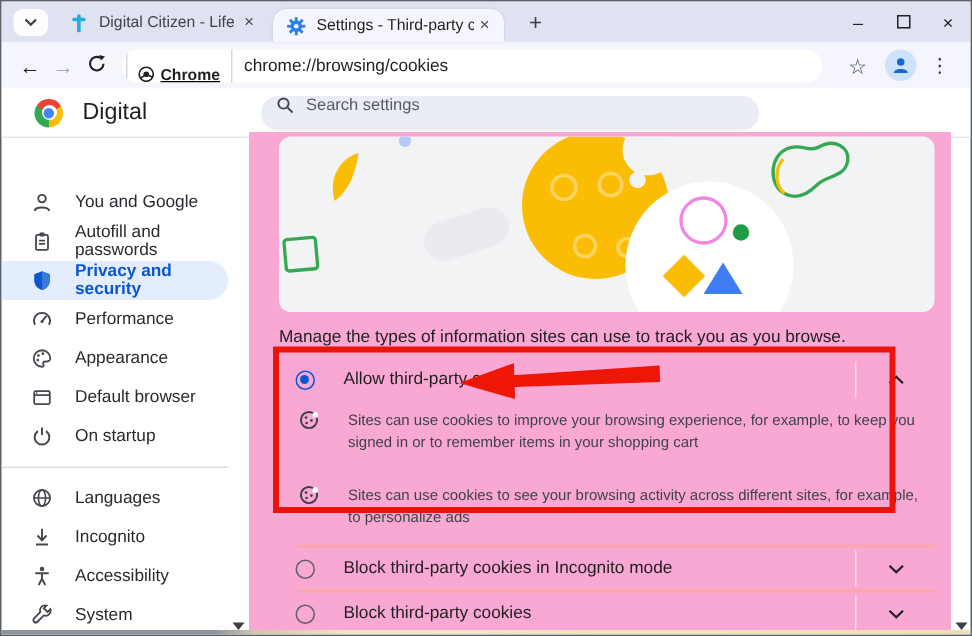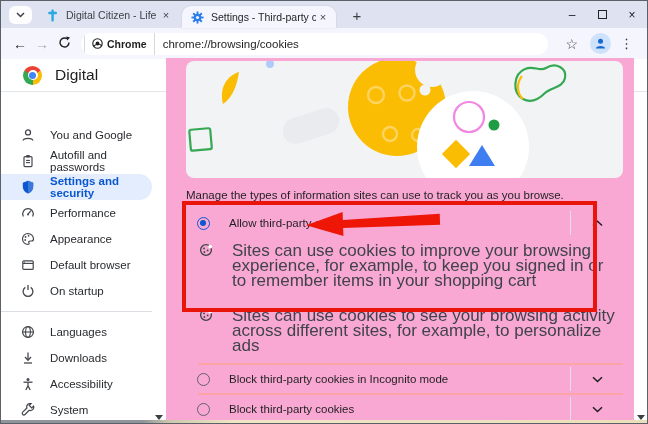--- a/index.html
+++ b/index.html
@@ -19,21 +19,21 @@
   .newtab { position:absolute; left:345px; top:4px; width:22px; height:20px; font-size:15px; color:#3c4043; display:flex; align-items:center; justify-content:center; }
   .wctrls { position:absolute; right:0; top:0; height:27px; display:flex; }
   .wctrl { width:30px; height:27px; display:flex; align-items:center; justify-content:center; font-size:12px; color:#202124; }
   .maxbox { width:9px; height:9px; border:1px solid #202124; }
 
   
   .toolbar { height:31px; background:#f4f5fd; display:flex; align-items:center; padding:0 8px; }
   .navbtn { width:22px; text-align:center; font-size:14px; color:#1f1f1f; flex:0 0 auto; }
   .navbtn.disabled { color:#a7abb2; }
   .omnibox { flex:1; height:22px; background:#fff; border-radius:11px; margin:0 10px 0 6px; display:flex; align-items:center; overflow:hidden; }
-  .chip { height:17px; border:1px solid #d5d9e0; border-radius:9px; background:#fff; display:flex; align-items:center; padding:18px 7px; margin-left:3px; gap:4px; }
+  .chip { height:17px; border:1px solid #d5d9e0; border-radius:9px; background:#fff; display:flex; padding:18px 7px; margin-left:3px; gap:4px;text-decoration:underline; }
   .chip-label { font-size:10.5px; font-weight:bold; color:#1f1f1f; }
   .url { font-size:11.5px; color:#1f1f1f; margin-left:8px; white-space:nowrap; }
   .star { font-size:14px; color:#40434a; margin:0 7px; }
   .avatar { width:21px; height:21px; border-radius:50%; background:#cfe2fb; display:flex; align-items:center; justify-content:center; margin:0 5px; }
   .kebab { font-size:13px; color:#2a2d31; margin:0 6px 0 4px; letter-spacing:0; }
 
   
   .sheader { height:33px; background:#fff; border-bottom:1px solid #e4e6e9; display:flex; align-items:center; position:relative; }
   .chrome-logo { width:19px; height:19px; border-radius:50%; margin-left:22px; background:conic-gradient(from -60deg,#ea4335 0 120deg,#fbbc04 120deg 240deg,#34a853 240deg 360deg); display:flex; align-items:center; justify-content:center; }
   .chrome-logo .ring { width:10px; height:10px; border-radius:50%; background:#fff; display:flex; align-items:center; justify-content:center; }
@@ -66,21 +66,21 @@
 
   .options { position:relative; margin-top:0; padding-top:6px; width:437px; }
   .opt-row { height:32px; display:flex; align-items:center; }
   .radio { width:13px; height:13px; border-radius:50%; border:1.6px solid #5f6368; margin-left:11px; flex:0 0 auto; position:relative; }
   .radio.on { border-color:#0b57d0; }
   .radio.on::after { content:""; position:absolute; left:2px; top:2px; width:6px; height:6px; border-radius:50%; background:#0b57d0; }
   .opt-label { font-size:11.5px; color:#1f1f1f; margin-left:19px; flex:1; }
   .vdiv { width:1px; height:24px; background:#e2e2e2; flex:0 0 auto; }
   .chev { width:52px; display:flex; justify-content:center; flex:0 0 auto; }
   .detail { display:flex; padding-left:13px; }
-  .detail .dtxt { font-size:17px; color:#40434a; line-height:15px; margin-left:19px; width:388px; }
+  .detail .dtxt { font-size:10px; color:#40434a; line-height:15px; margin-left:19px; width:388px; }
   .detail.d1 { margin-top:4px; }
   .detail.d2 { margin-top:20px; }
   .opt-sect-end { height:10px; }
   .opt-row.bordered { border-top:2px solid #fca5a5; margin-left:12px; padding-left:0; height:30px; }
   .opt-row.bordered .radio { margin-left:-1px; }
 
   .redbox { position:absolute; left:-4px; top:0px; width:415px; height:111px; border:4px solid #e9150b; pointer-events:none; z-index:5; }
   .redarrow { position:absolute; left:120px; top:9px; z-index:6; transform:rotate(-2deg); }
 
   .bottom-strip { position:absolute; left:0; right:0; bottom:0; height:3px; background:linear-gradient(90deg,#8f959b 0 22%,#cdc7ae 26%,#f0e6c5 36%,#ecdfbc 100%); z-index:9; }
@@ -196,21 +196,21 @@
             <line x1="5" y1="6.4" x2="9" y2="6.4" stroke="#44474d" stroke-width="1.1"></line>
             <line x1="5" y1="8.6" x2="9" y2="8.6" stroke="#44474d" stroke-width="1.1"></line>
           </svg>
         <span>Autofill and passwords</span>
       </div>
       <div class="sb-item sel">
         <svg width="14" height="14" viewBox="0 0 14 14">
             <path d="M7 0.8 L12.2 2.8 V6.8 C12.2 10.2 9.9 12.4 7 13.4 C4.1 12.4 1.8 10.2 1.8 6.8 V2.8 Z" fill="#0b57d0"></path>
             <path d="M7 0.8 L12.2 2.8 V6.8 C12.2 10.2 9.9 12.4 7 13.4 Z" fill="#3b78dc"></path>
           </svg>
-        <span>Settings and security</span>
+        <span>Privacy and security</span>
       </div>
       <div class="sb-item">
         <svg width="14" height="14" viewBox="0 0 14 14">
             <path d="M2.4 10.5 A5.3 5.3 0 1 1 11.6 10.5" fill="none" stroke="#44474d" stroke-width="1.3"></path>
             <line x1="7" y1="8.2" x2="10" y2="4.6" stroke="#44474d" stroke-width="1.3"></line>
             <circle cx="7" cy="8.4" r="1" fill="#44474d"></circle>
           </svg>
         <span>Performance</span>
       </div>
       <div class="sb-item">
@@ -247,21 +247,21 @@
             <line x1="1.7" y1="7" x2="12.3" y2="7" stroke="#44474d" stroke-width="1.1"></line>
           </svg>
         <span>Languages</span>
       </div>
       <div class="sb-item">
         <svg width="14" height="14" viewBox="0 0 14 14">
             <line x1="7" y1="1.5" x2="7" y2="8.5" stroke="#44474d" stroke-width="1.3"></line>
             <polyline points="4,6 7,9.2 10,6" fill="none" stroke="#44474d" stroke-width="1.3"></polyline>
             <line x1="3" y1="12" x2="11" y2="12" stroke="#44474d" stroke-width="1.3"></line>
           </svg>
-        <span>Downloads</span>
+        <span>Incognito</span>
       </div>
       <div class="sb-item">
         <svg width="14" height="14" viewBox="0 0 14 14">
             <circle cx="7" cy="2.4" r="1.5" fill="#44474d"></circle>
             <line x1="2.5" y1="5.2" x2="11.5" y2="5.2" stroke="#44474d" stroke-width="1.3"></line>
             <line x1="7" y1="5.2" x2="7" y2="8.8" stroke="#44474d" stroke-width="1.3"></line>
             <line x1="7" y1="8.8" x2="4.8" y2="13" stroke="#44474d" stroke-width="1.3"></line>
             <line x1="7" y1="8.8" x2="9.2" y2="13" stroke="#44474d" stroke-width="1.3"></line>
           </svg>
         <span>Accessibility</span>

